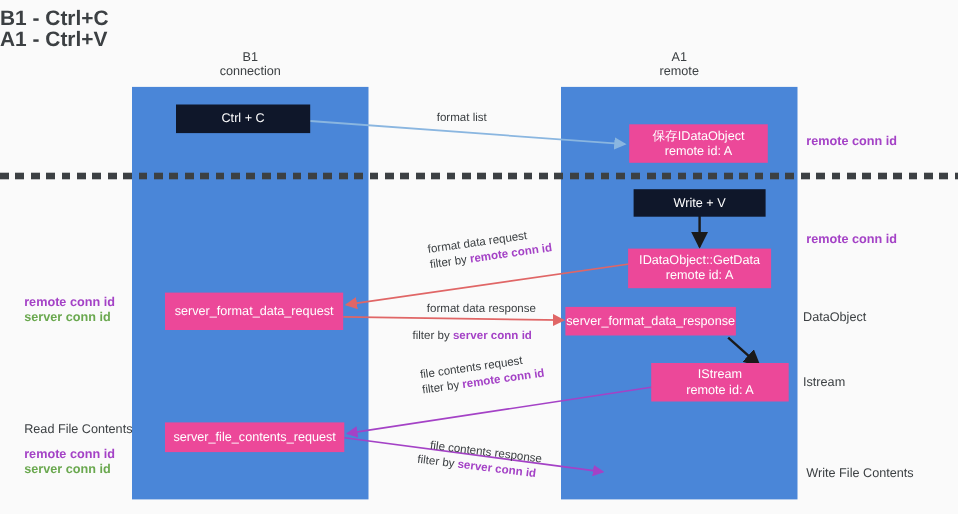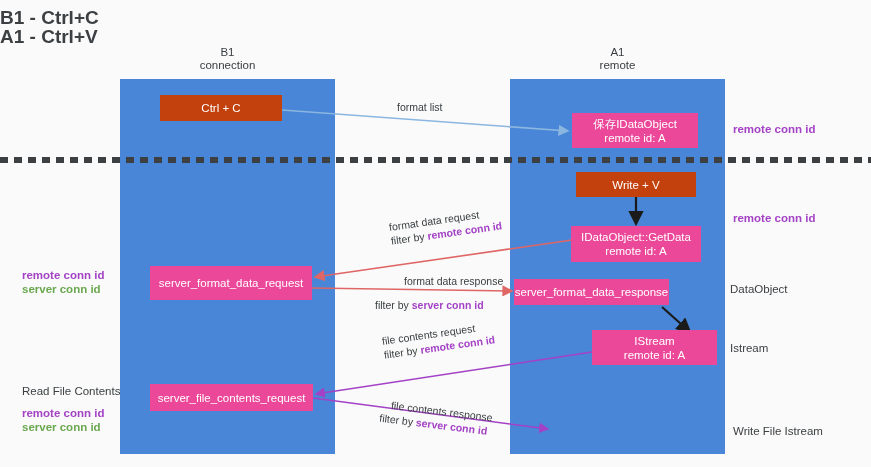--- a/index.html
+++ b/index.html
@@ -66,21 +66,21 @@
     flex-direction: column;
     align-items: center;
     justify-content: center;
     text-align: center;
     color: #ffffff;
     font-size: 11.5px;
     line-height: 14px;
     padding: 2px 4px;
     white-space: pre-line;
   }
-  .node.green  { background: #c2410c; }
+  .node.green  { background: #0f172a; }
   .node.orange { background: #ec4899; }
 
   
   .side-label {
     font-size: 11.5px;
     line-height: 14px;
     white-space: pre-line;
   }
   .bold { font-weight: bold; }
   .purple { color: #a442c6; }
@@ -175,21 +175,21 @@
 
   <div class="abs edge-label" style="left:397px; top:100px;">format list</div>
 
   <div class="abs" style="left:388px; top:220px; transform:rotate(-8deg); transform-origin:left top;">
     <div class="edge-label">format data request</div>
     <div class="edge-label">
       <span>filter by </span><span class="hl purple">remote conn id</span>
     </div>
   </div>
 
-  <div class="abs edge-label" style="left:388px; top:274px;margin-left:16px;">format data response</div>
+  <div class="abs edge-label" style="left:388px; top:274px;">format data response</div>
   <div class="abs edge-label" style="left:375px; top:298px;">
     <span>filter by </span><span class="hl purple">server conn id</span>
   </div>
 
   <div class="abs" style="left:381px; top:334px; transform:rotate(-8deg); transform-origin:left top;">
     <div class="edge-label">file contents request</div>
     <div class="edge-label">
       <span>filter by </span><span class="hl purple">remote conn id</span>
     </div>
   </div>
@@ -202,21 +202,21 @@
   </div>
 
   <div class="abs side-label bold purple" style="left:733px; top:122px;">remote conn id</div>
 
   <div class="abs side-label bold purple" style="left:733px; top:211px;">remote conn id</div>
 
   <div class="abs side-label dark" style="left:730px; top:236px;margin-top:46px;">DataObject</div>
 
   <div class="abs side-label dark" style="left:730px; top:341px;">Istream</div>
 
-  <div class="abs side-label dark" style="left:733px; top:424px;">Write File Istream</div>
+  <div class="abs side-label dark" style="left:733px; top:424px;">Write File Contents</div>
 
   <div class="abs" style="left:22px; top:268px;">
     <div class="side-label bold purple">remote conn id</div>
     <div class="side-label bold green-txt">server conn id</div>
   </div>
 
   <div class="abs" style="left:22px; top:384px;">
     <div class="side-label dark">Read File Contents</div>
     <div class="side-label bold purple" style="margin-top:8px;">remote conn id</div>
     <div class="side-label bold green-txt">server conn id</div>

